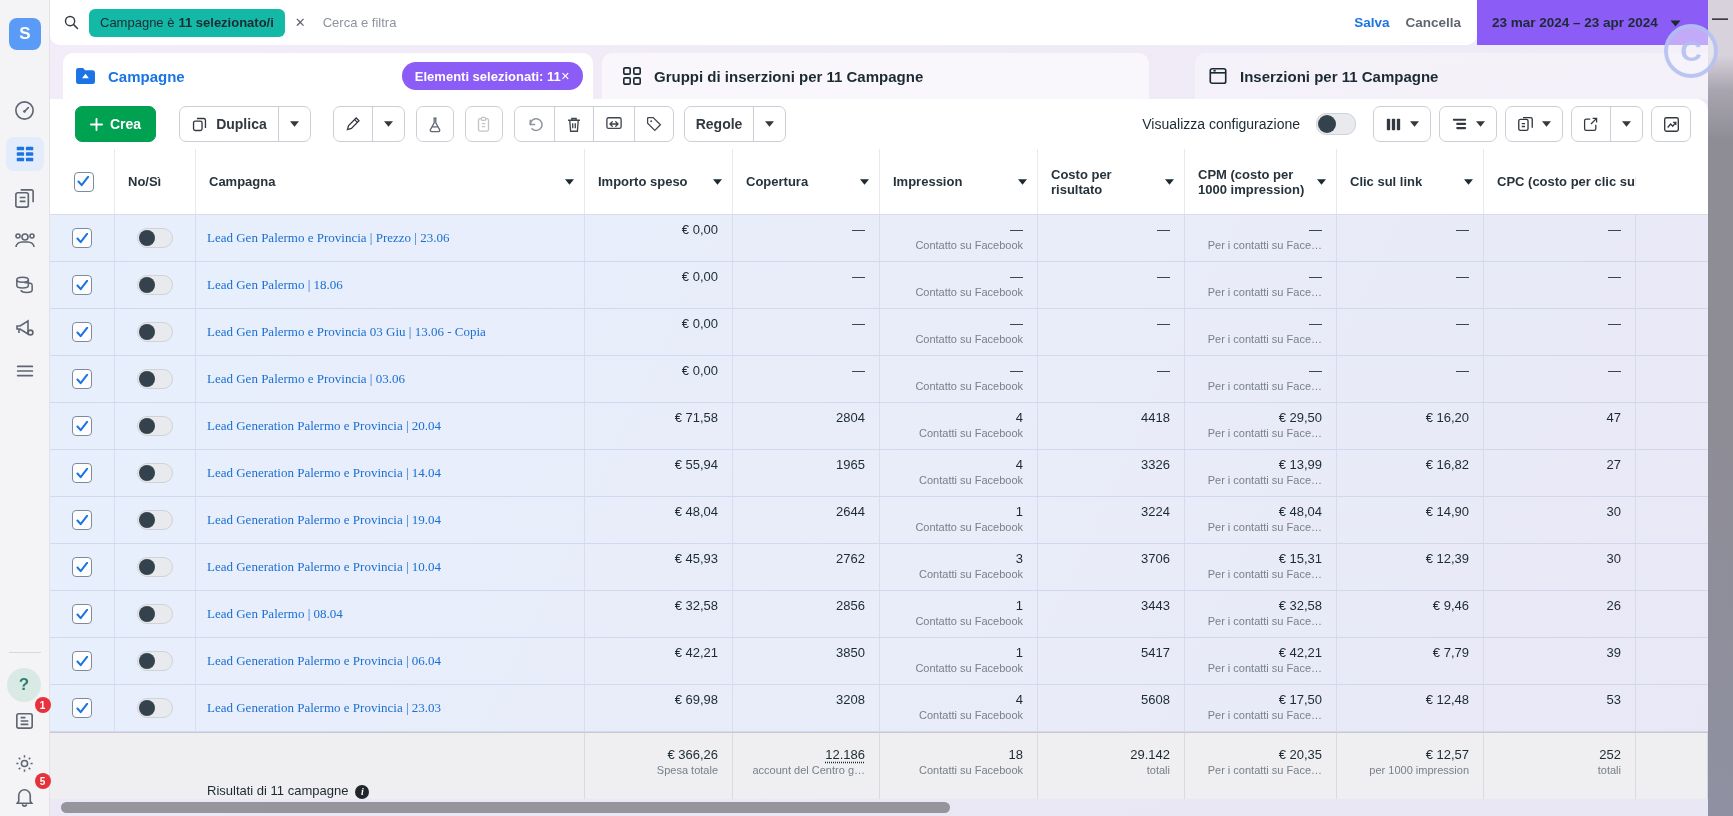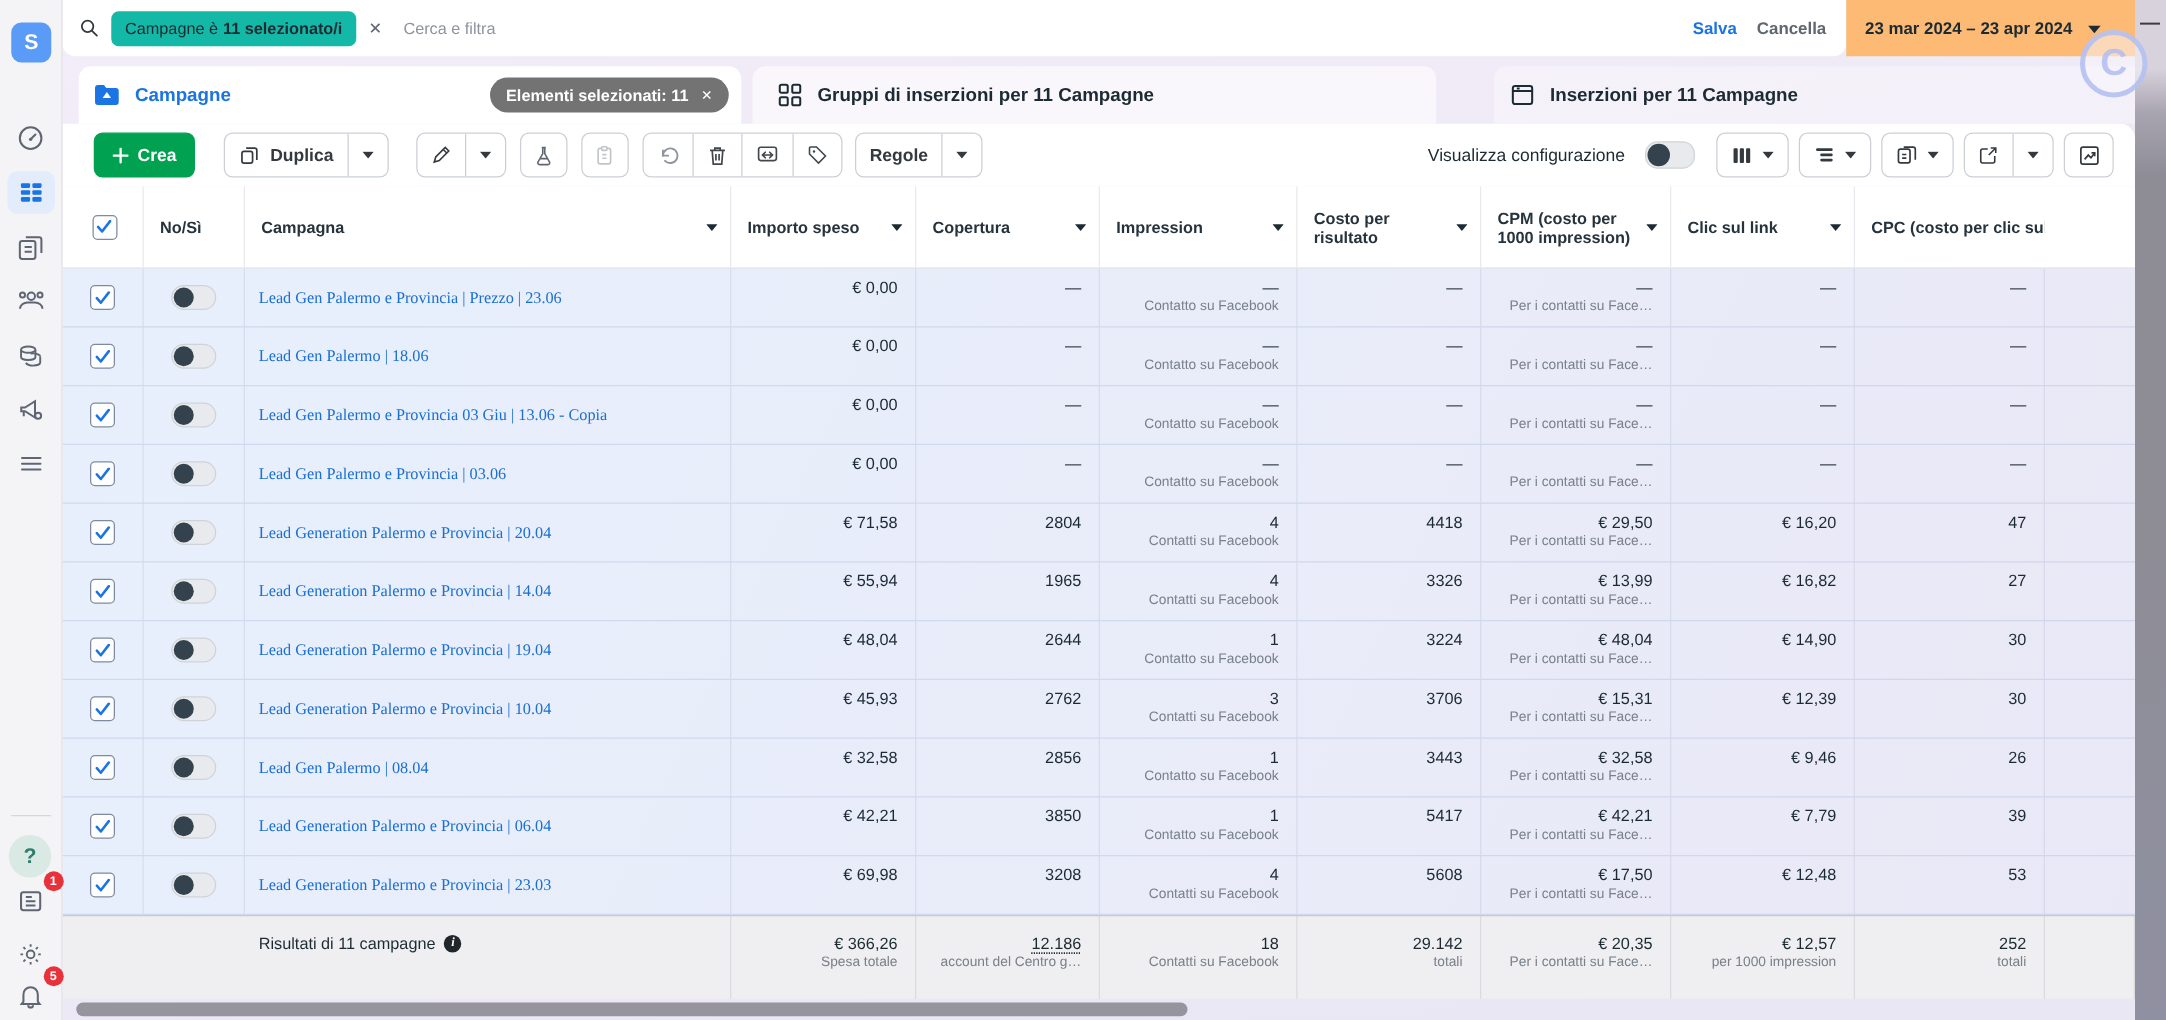--- a/index.html
+++ b/index.html
@@ -22,33 +22,33 @@
   .badge { position:absolute; top:-6px; right:-7px; min-width:16px; height:16px; padding:0 4px; border-radius:9px; background:#e7323c; color:#fff; font-size:10px; font-weight:bold; display:flex; align-items:center; justify-content:center;}
 
   
   .searchbar { position:absolute; left:50px; top:0; width:1427px; height:45px; background:#fff; border-radius:0 0 10px 10px; display:flex; align-items:center; padding:0 16px 0 13px; z-index:3;}
   .chip { background:#14b8a6; border-radius:6px; height:28px; display:flex; align-items:center; padding:0 11px; font-size:13px; color:#1c2b33; margin-left:9px; white-space:nowrap;}
   .chip b { margin-left:4px; }
   .chip-x { margin-left:10px; color:#5f6673; font-size:13px; cursor:pointer;}
   .search-ph { margin-left:17px; font-size:13px; color:#8d949e; flex:1;}
   .save-link { color:#1b74e4; font-weight:bold; font-size:13.5px; margin-right:16px;}
   .cancel-link { color:#606770; font-weight:bold; font-size:13.5px;}
-  .datebox { position:absolute; left:1477px; top:0; width:231px; height:45px; background:#fdba74; display:flex; align-items:center; padding-left:15px; z-index:3; font-size:13.5px; font-weight:bold; color:#1c2b33;}
+  .datebox { position:absolute; left:1477px; top:0; width:231px; height:45px; background:#8b5cf6; display:flex; align-items:center; padding-left:15px; z-index:3; font-size:13.5px; font-weight:bold; color:#1c2b33;}
   .datebox .caret { margin-left:12px; }
   .watermark { position:absolute; left:1664px; top:24px; width:54px; height:54px; border-radius:50%; border:4px solid #b7c2f2; background:rgba(248,245,252,.55); color:#b7c2f2; font-size:30px; font-weight:bold; display:flex; align-items:center; justify-content:center; z-index:6; opacity:.92;}
 
   
   .tabs { position:absolute; left:50px; top:53px; width:1658px; height:46px; z-index:2;}
   .tabcard { position:absolute; top:0; height:46px; border-radius:10px 10px 0 0; display:flex; align-items:center;}
   .tab1 { left:13px; width:530px; background:#fff; padding-left:12px;}
   .tab2 { left:552px; width:547px; background:rgba(255,255,255,.6); padding-left:20px;}
   .tab3 { left:1145px; width:550px; background:rgba(255,255,255,.35); padding-left:13px;}
   .tab-label { font-size:15px; font-weight:bold; color:#1c2b33; margin-left:12px; white-space:nowrap;}
   .tab1 .tab-label { color:#1b74e4; }
-  .pill { position:absolute; right:10px; top:9px; height:28px; background:#737373; border-radius:15px; color:#fff; font-size:13px; font-weight:bold; display:flex; align-items:center; padding:0 13px; gap:10px;}
+  .pill { position:absolute; right:10px; top:9px; height:28px; background:#8b5cf6; border-radius:15px; color:#fff; font-size:13px; font-weight:bold; display:flex; align-items:center; padding:0 13px; }
   .pill .x { font-size:11px; cursor:pointer;}
 
   
   .toolbar { position:absolute; left:50px; top:99px; width:1658px; height:50px; background:#fff; border-radius:0 12px 0 0; display:flex; align-items:center; padding:0 17px 0 25px; z-index:2;}
   .btn { height:36px; background:#fff; border:1px solid #ccd0d6; border-radius:7px; display:inline-flex; align-items:center; justify-content:center; color:#33393f; font-size:14px; font-weight:bold; cursor:pointer;}
   .btn-green { background:#00a151; border-color:#00a151; color:#fff; padding:0 14px; gap:7px;}
   .group { display:inline-flex; height:36px; border:1px solid #ccd0d6; border-radius:7px; background:#fff; overflow:hidden;}
   .group .seg { display:inline-flex; align-items:center; justify-content:center; height:100%; padding:0 11px; border-right:1px solid #ccd0d6; gap:8px; font-size:14px; font-weight:bold; color:#33393f; cursor:pointer;}
   .group .seg:last-child { border-right:none; }
   .ic { display:inline-flex; align-items:center; justify-content:center;}
@@ -72,21 +72,21 @@
   .td { border-right:1px solid rgba(170,182,210,.28); text-align:right; padding:7px 14px 0 0; font-size:13px; color:#1c2b33; line-height:16px; overflow:hidden;}
   .td:last-child { border-right:none; }
   .td .sub { font-size:11px; color:#78808a; line-height:14px; white-space:nowrap;}
   .td.c-center { display:flex; align-items:center; justify-content:center; padding:0;}
   .td.c-name { display:flex; align-items:center; text-align:left; padding:0 8px 0 11px;font-family:Liberation Serif, serif;}
   .camp-link { color:#1a6fd0; font-size:13px; text-decoration:none; white-space:nowrap; overflow:hidden; cursor:pointer;}
   .checkbox { width:20px; height:20px; border-radius:4px; border:1.5px solid #7e8b9e; background:#fefeff; display:flex; align-items:center; justify-content:center; cursor:pointer;}
   .tfoot { background:#efeef1; height:67px; border-top:1px solid #c9c9cf;}
   .tf { border-right:1px solid rgba(160,160,170,.25); text-align:right; padding:14px 14px 0 0; font-size:13px; color:#1c2b33; line-height:16px;}
   .tf .sub { font-size:11px; color:#78808a; line-height:15px; white-space:nowrap; overflow:hidden;}
-  .tf.title-cell { grid-column:1/4; text-align:left; padding-left:157px; display:flex; align-items:flex-start; gap:7px;}
+  .tf.title-cell { grid-column:1/4; text-align:left; padding-left:157px; display:flex; align-items:flex-end; gap:7px;}
   .info-i { width:14px; height:14px; border-radius:50%; background:#20262b; color:#fff; font-size:10px; font-family:"Liberation Serif",serif; font-style:italic; font-weight:bold; display:inline-flex; align-items:center; justify-content:center; margin-top:1px;}
   .dotted { text-decoration:underline dotted; text-underline-offset:3px;}
   .hthumb { position:absolute; left:61px; top:802px; width:889px; height:11px; border-radius:6px; background:#96949c; z-index:2; cursor:pointer;}
 </style>
 </head>
 <body>
 
 <aside class="sidebar">
   <div class="side-logo">S</div>
 

